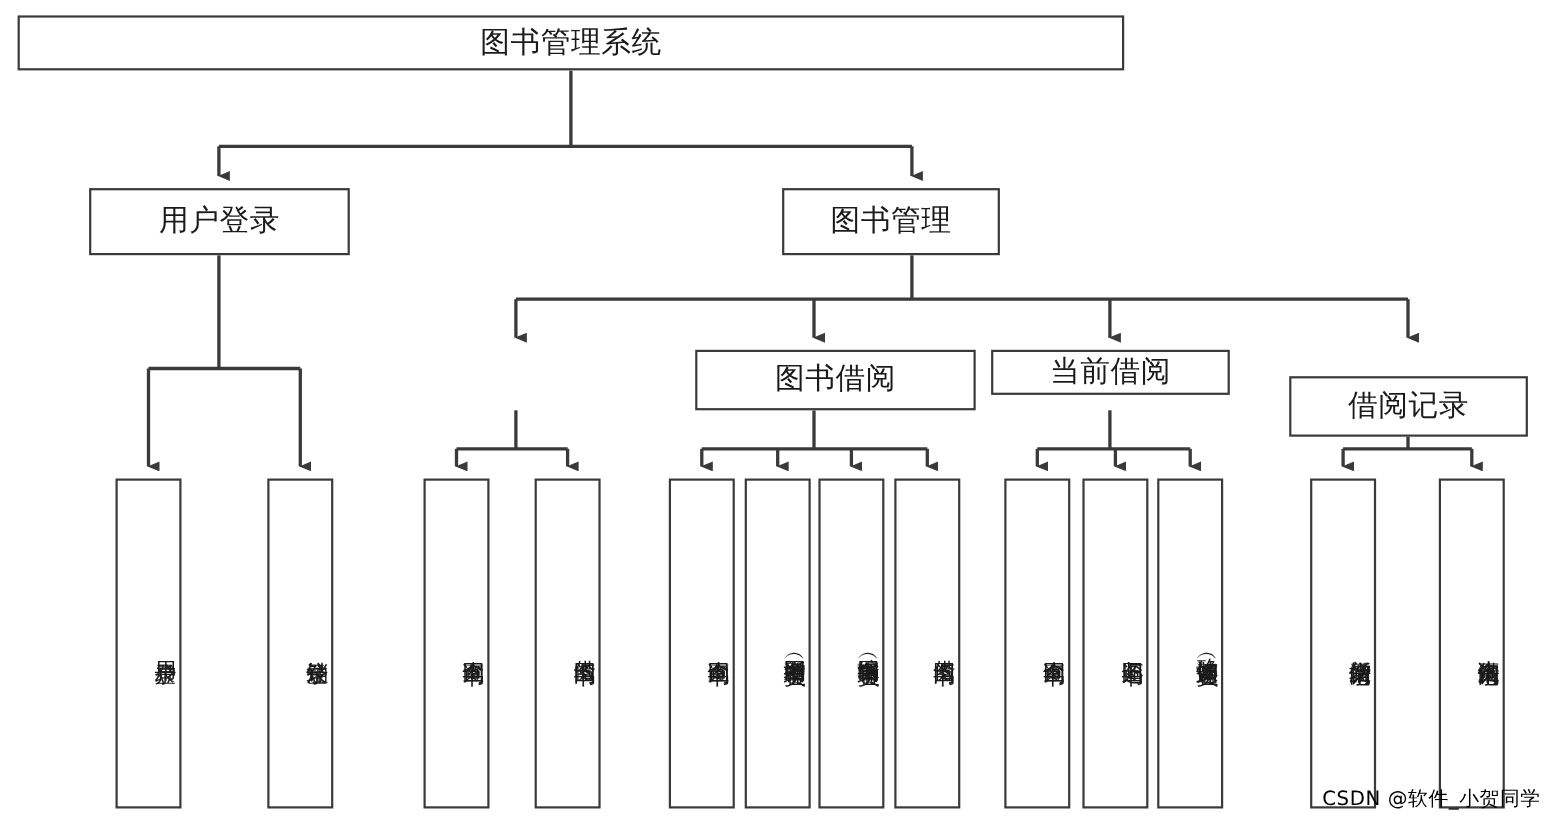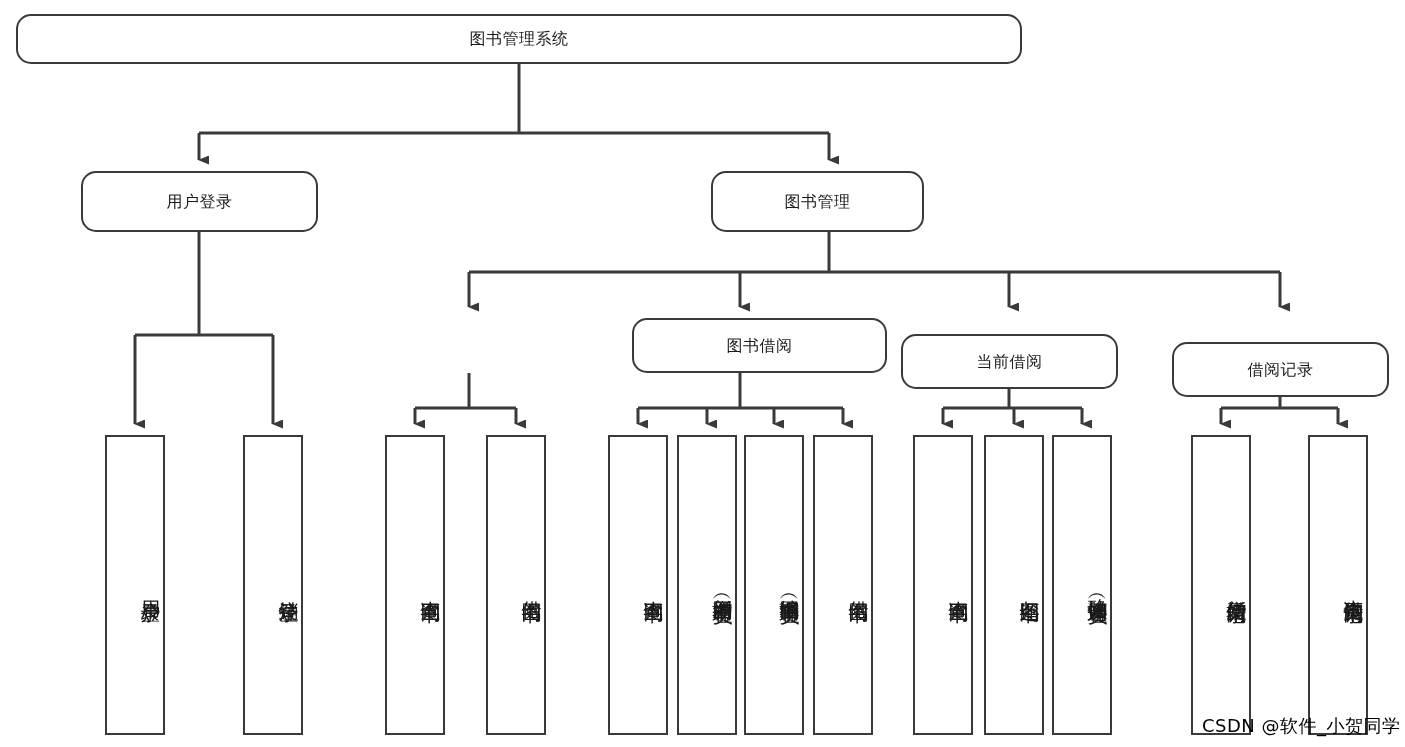--- a/index.html
+++ b/index.html
@@ -30,24 +30,23 @@
     position: absolute;
     box-sizing: border-box;
     border: 2px solid #3a3a3a;
     background: #ffffff;
     display: flex;
     align-items: center;
     justify-content: center;
     color: #1a1a1a;
   }
   .node.horiz {
-    font-size: 16px;
+    font-size: 27px;
     letter-spacing: 0.5px;
     line-height: 1.2;
-    border-radius: 15px;
   }
   .node.vert {
     writing-mode: vertical-rl;
     text-orientation: upright;
     font-size: 20px;
     letter-spacing: 1px;
     line-height: 1.25;
     padding-top: 4px;
     align-items: flex-start;
     justify-content: center;
@@ -119,28 +118,28 @@
       </g>
   </svg>
 
   <div class="node horiz" id="node-root" style="left: 16px; top: 14px; width: 1006px; height: 50px;">
     <span class="node-label">图书管理系统</span>
   </div>
 
   <div class="node horiz" id="node-l1-0" style="left: 81px; top: 171px; width: 237px; height: 61px;">
     <span class="node-label">用户登录</span>
   </div>
-  <div class="node horiz" id="node-l1-1" style="left: 711px; top: 171px; width: 213px; height: 61px;">
+  <div class="node horiz" id="node-l1-1" style="left: 711px; top: 171px; width: 198px; height: 61px;">
     <span class="node-label">图书管理</span>
   </div>
 
   <div class="node horiz" id="node-l2-1" style="left: 632px; top: 318px; width: 255px; height: 55px;">
     <span class="node-label">图书借阅</span>
   </div>
-  <div class="node horiz" id="node-l2-2" style="left: 901px; top: 318px; width: 217px; height: 55px; margin-top: 16px;">
+  <div class="node horiz" id="node-l2-2" style="left: 901px; top: 318px; width: 217px; height: 41px;">
     <span class="node-label">当前借阅</span>
   </div>
   <div class="node horiz" id="node-l2-3" style="left: 1172px; top: 318px; width: 217px; height: 55px; margin-top: 24px;">
     <span class="node-label">借阅记录</span>
   </div>
 
   <div id="leaf-container">
       <div class="node vert" style="left: 105px; top: 435px; width: 60px; height: 300px;">
         <span class="node-label">用户登录</span>
       </div>

